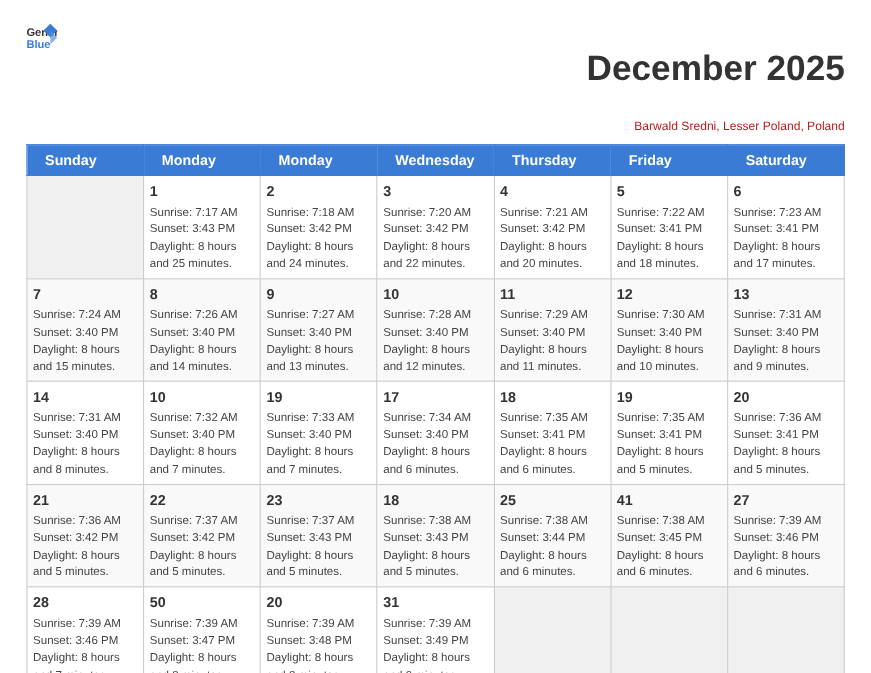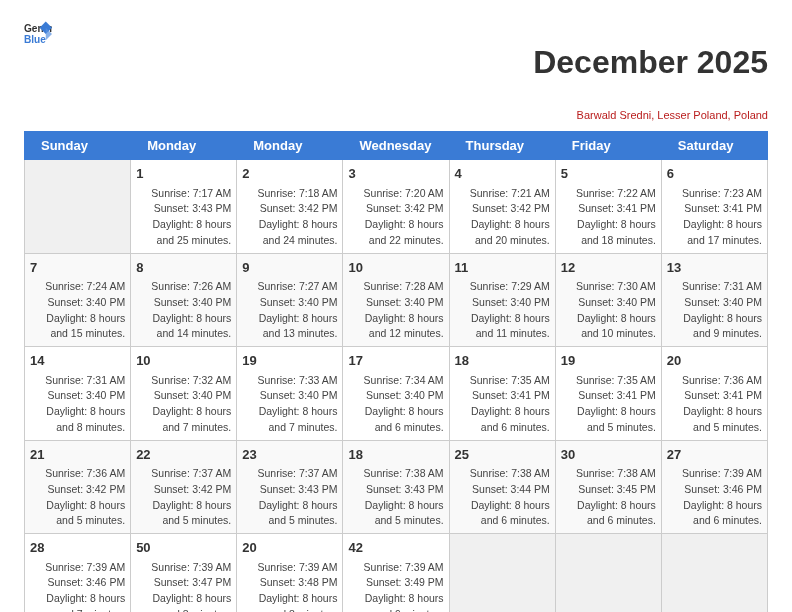--- a/index.html
+++ b/index.html
@@ -65,21 +65,20 @@
     tbody tr td .day-num {
       font-size: 13px;
       font-weight: bold;
       display: block;
       margin-bottom: 2px;
     }
     tbody tr td .day-info {
       font-size: 10.5px;
       color: #444;
       line-height: 1.5;
-      text-align: right;
     }
     tbody tr:nth-child(even) td {
       background: #f9f9f9;
     }
     tbody tr:nth-child(odd) td {
       background: #fff;
     }
     .empty-cell {
       background: #f0f0f0 !important;
     }
@@ -217,21 +216,21 @@
         </td>
         <td>
           <span class="day-num">18</span>
           <div class="day-info">Sunrise: 7:38 AM<br>Sunset: 3:43 PM<br>Daylight: 8 hours and 5 minutes.</div>
         </td>
         <td>
           <span class="day-num">25</span>
           <div class="day-info">Sunrise: 7:38 AM<br>Sunset: 3:44 PM<br>Daylight: 8 hours and 6 minutes.</div>
         </td>
         <td>
-          <span class="day-num">30</span>
+          <span class="day-num">41</span>
           <div class="day-info">Sunrise: 7:38 AM<br>Sunset: 3:45 PM<br>Daylight: 8 hours and 6 minutes.</div>
         </td>
         <td>
           <span class="day-num">27</span>
           <div class="day-info">Sunrise: 7:39 AM<br>Sunset: 3:46 PM<br>Daylight: 8 hours and 6 minutes.</div>
         </td>
       </tr>
       <tr>
         <td>
           <span class="day-num">28</span>
@@ -239,21 +238,21 @@
         </td>
         <td>
           <span class="day-num">50</span>
           <div class="day-info">Sunrise: 7:39 AM<br>Sunset: 3:47 PM<br>Daylight: 8 hours and 8 minutes.</div>
         </td>
         <td>
           <span class="day-num">20</span>
           <div class="day-info">Sunrise: 7:39 AM<br>Sunset: 3:48 PM<br>Daylight: 8 hours and 8 minutes.</div>
         </td>
         <td>
-          <span class="day-num">42</span>
+          <span class="day-num">31</span>
           <div class="day-info">Sunrise: 7:39 AM<br>Sunset: 3:49 PM<br>Daylight: 8 hours and 9 minutes.</div>
         </td>
         <td class="empty-cell"></td>
         <td class="empty-cell"></td>
         <td class="empty-cell"></td>
       </tr>
     </tbody>
 </table>
 
 </body></html>

